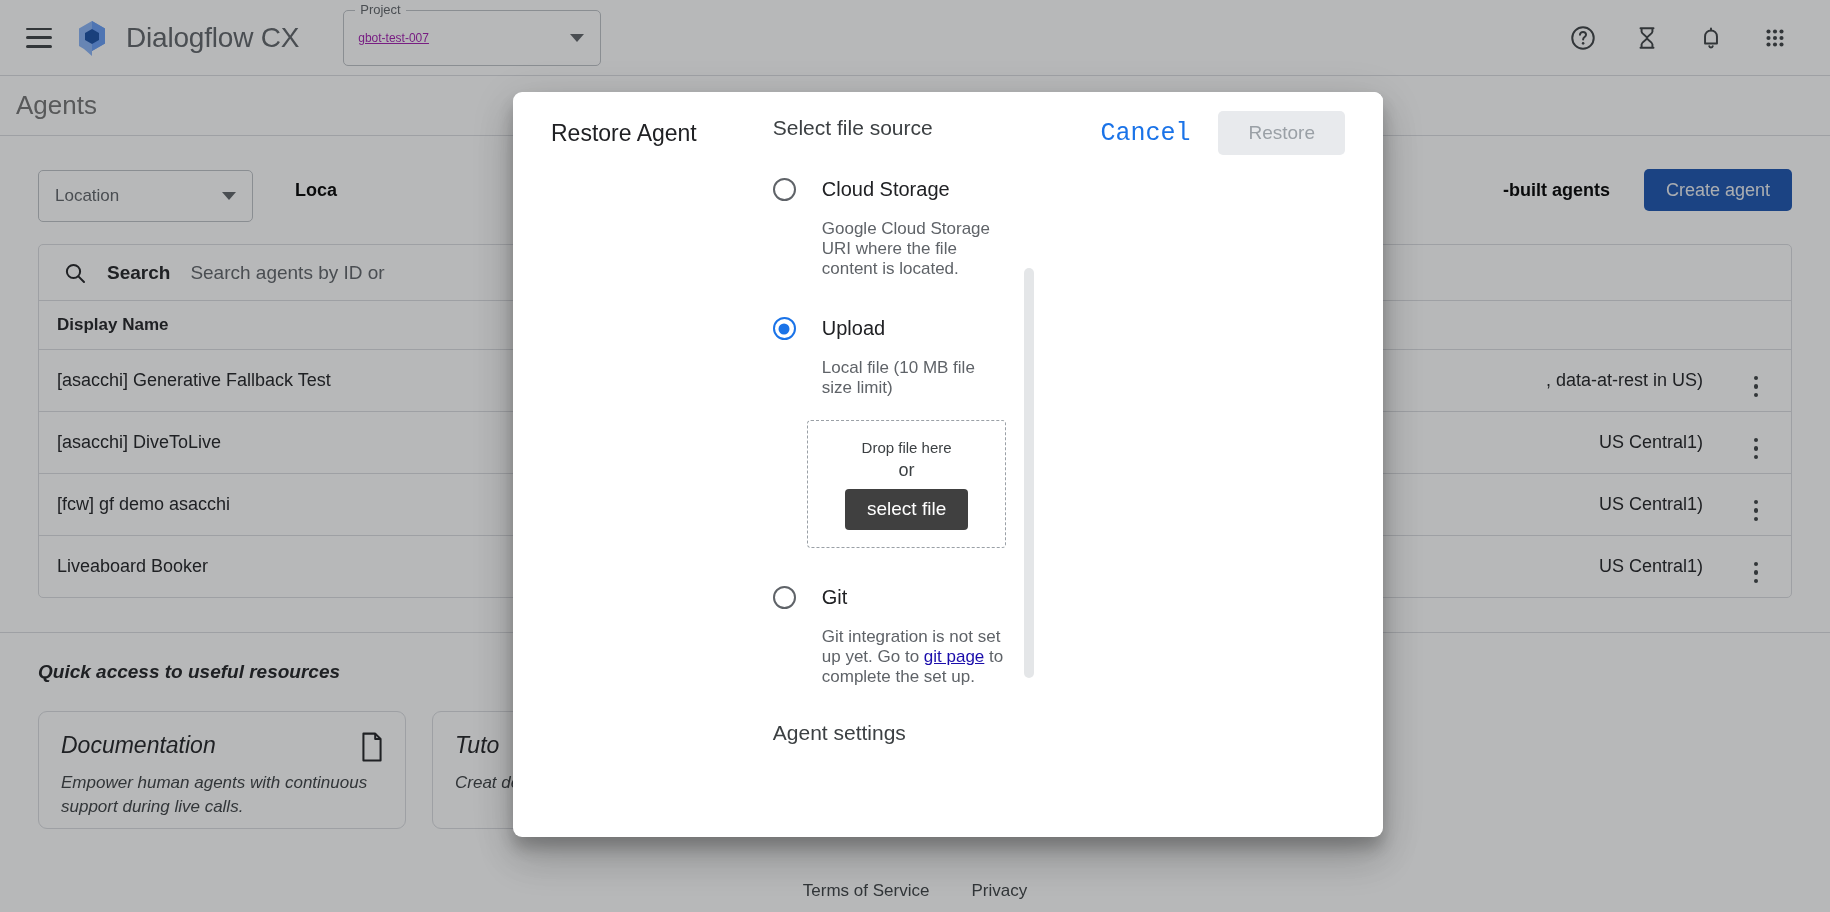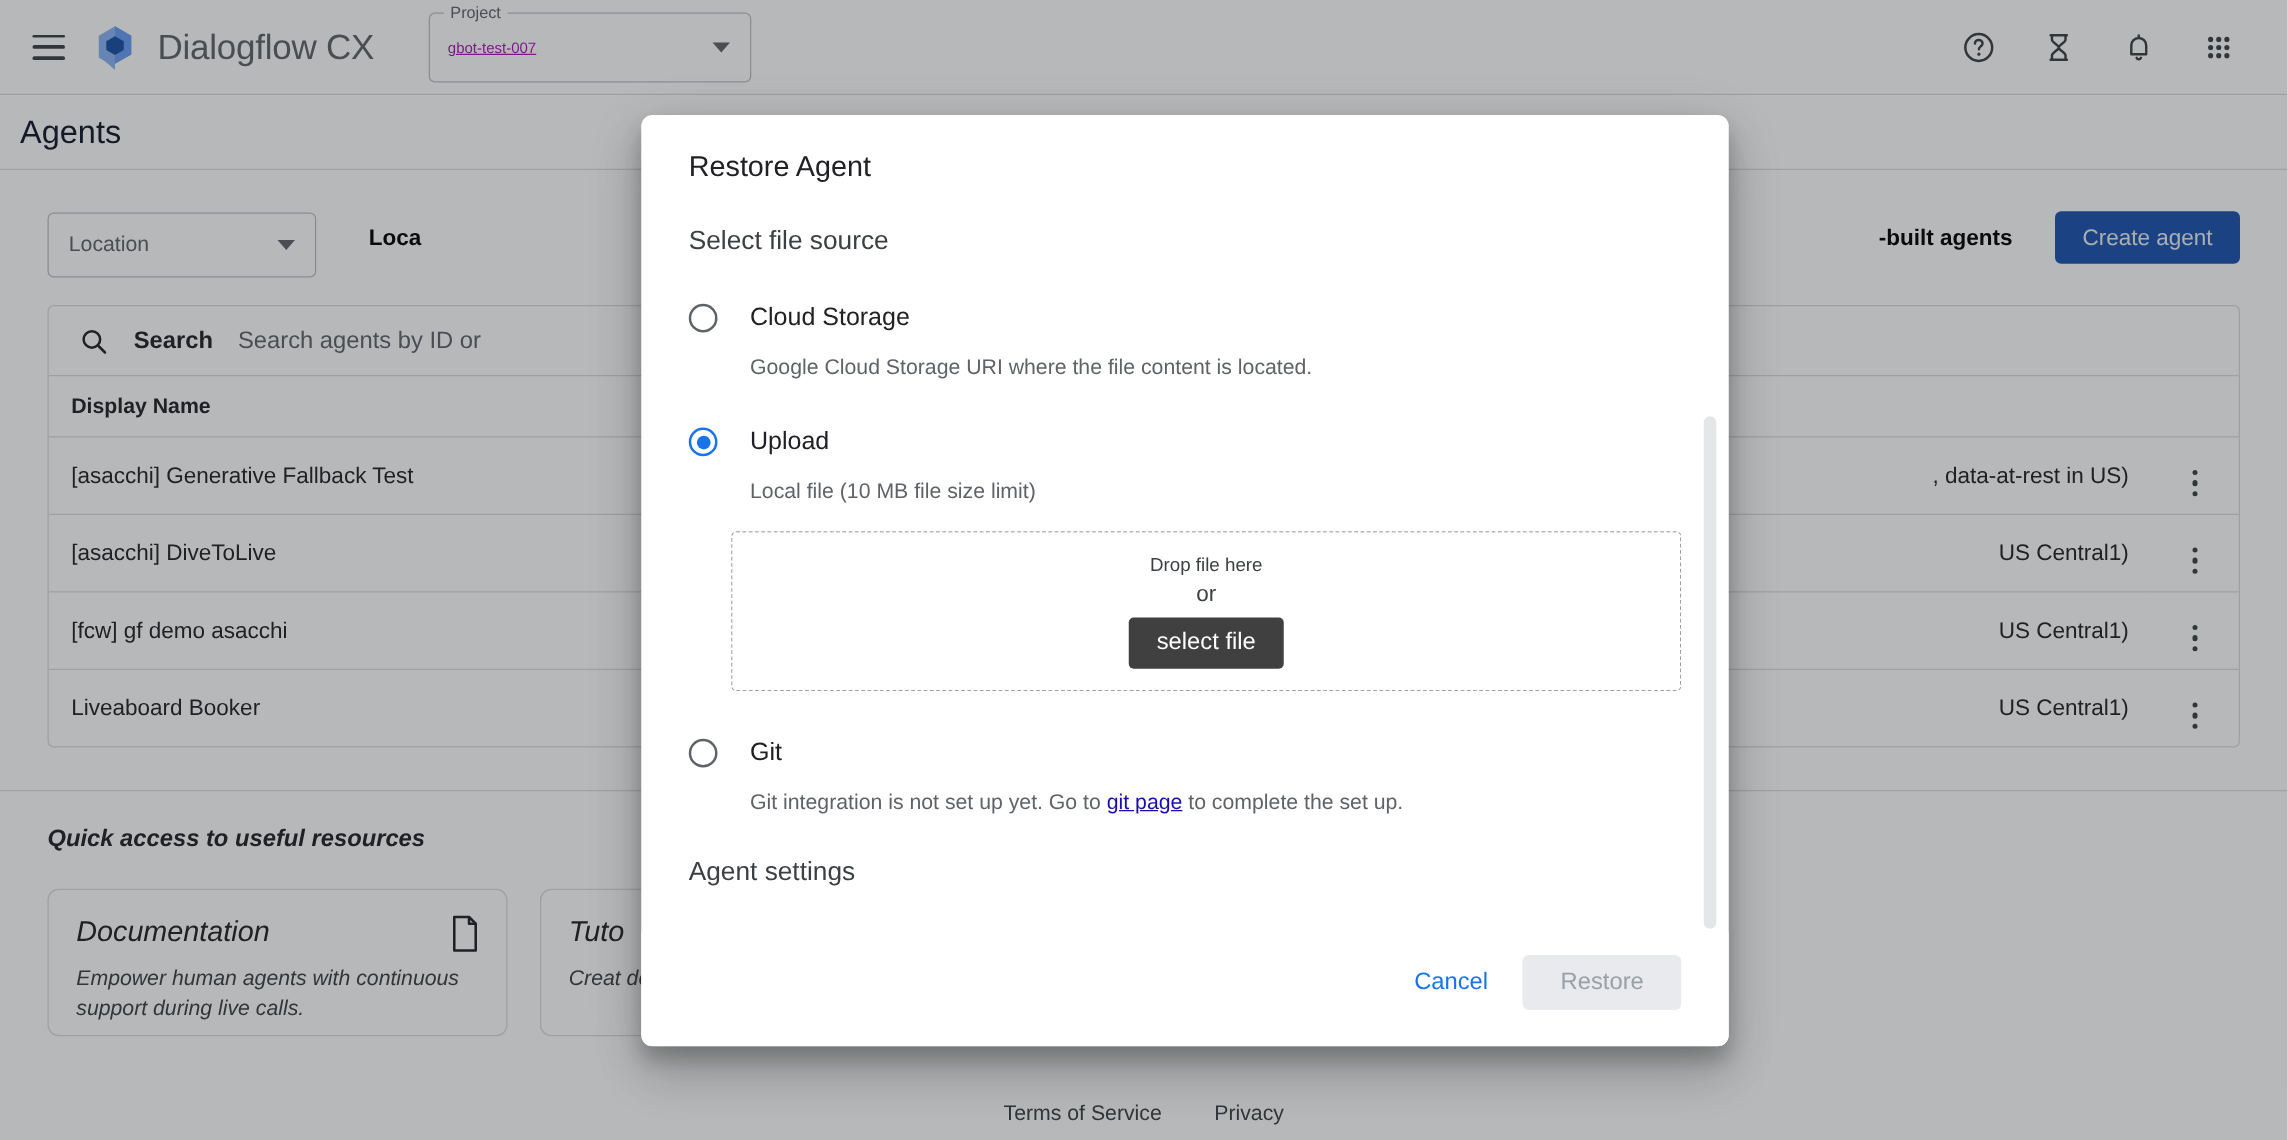--- a/index.html
+++ b/index.html
@@ -43,21 +43,21 @@
     border-left: 7px solid transparent; border-right: 7px solid transparent;
     border-top: 8px solid #5f6368; }
 
   .appbar-right { margin-left: auto; display: flex; align-items: center; gap: 30px; padding-right: 12px; }
   .icon-btn { width: 34px; height: 34px; display: flex; align-items: center; justify-content: center;
     color: #3c4043; cursor: pointer; }
 
   
   .page-header { height: 60px; display: flex; align-items: center; padding: 0 16px;
     border-bottom: 1px solid #dadce0; }
-  .page-title { font-size: 26px; color: #0f172a; }
+  .page-title { font-size: 26px; color: #737373; }
 
   
   .toolbar { display: flex; align-items: center; padding: 22px 38px 0 38px; }
   .location-field {
     width: 215px; height: 52px; border: 1px solid #bdc1c6; border-radius: 5px;
     display: flex; align-items: center; padding: 0 16px; position: relative; margin-top: 12px;
   }
   .location-value { font-size: 17px; color: #5f6368; }
   .link-blue { color: #000000; font-weight: bold; font-size: 18px; cursor: pointer; }
   .toolbar .link-left { margin-left: 42px; }
@@ -102,21 +102,21 @@
     background: #ffffff; }
   .footer span { font-size: 17px; color: #3c4043; cursor: pointer; }
 
   
   #scrim { position: absolute; inset: 0; background: rgba(32,33,36,0.32); }
 
   #dialog {
     position: absolute; left: 513px; top: 92px; width: 870px; height: 745px;
     background: #ffffff; border-radius: 9px;
     box-shadow: 0 11px 15px rgba(0,0,0,0.20), 0 9px 46px rgba(0,0,0,0.12), 0 24px 38px rgba(0,0,0,0.14);
-    display: flex; flex-direction: column; overflow: hidden;
+    display: flex; overflow: hidden;
   }
   .dlg-title { font-size: 23px; color: #202124; padding: 28px 38px 10px 38px; }
   .dlg-body { flex: 1; overflow: hidden; position: relative; padding: 0 38px; }
   .section-head { font-size: 21px; color: #3c4043; margin-top: 24px; }
 
   .radio-row { display: flex; align-items: center; gap: 26px; margin-top: 38px; }
   .radio {
     width: 23px; height: 23px; border: 2px solid #5f6368; border-radius: 50%;
     flex: none; box-sizing: border-box; cursor: pointer; position: relative;
   }
@@ -142,22 +142,22 @@
 
   .dlg-scrollbar {
     position: absolute; right: 10px; top: 176px; width: 10px; height: 410px;
     background: #e4e6e8; border-radius: 6px;
   }
 
   .dlg-footer {
     height: 92px; display: flex; align-items: center; justify-content: flex-end;
     gap: 10px; padding: 0 38px 10px 38px; background: #ffffff;
   }
-  .btn-text { background: none; border: none; color: #1a73e8; font-size: 19px;
-    font-family: Liberation Sans, sans-serif; padding: 10px 18px; cursor: pointer; border-radius: 4px; }
+  .btn-text { background: none; border: none; color: #1a73e8; font-size: 25px;
+    font-family: Liberation Mono, monospace; padding: 10px 18px; cursor: pointer; border-radius: 4px; }
   .btn-disabled {
     background: #e8eaed; color: #9aa0a6; border: none; border-radius: 5px;
     height: 44px; padding: 0 30px; font-size: 19px; font-family: inherit; cursor: default;
   }
 </style>
 </head>
 <body>
 
 <div id="page">
 

